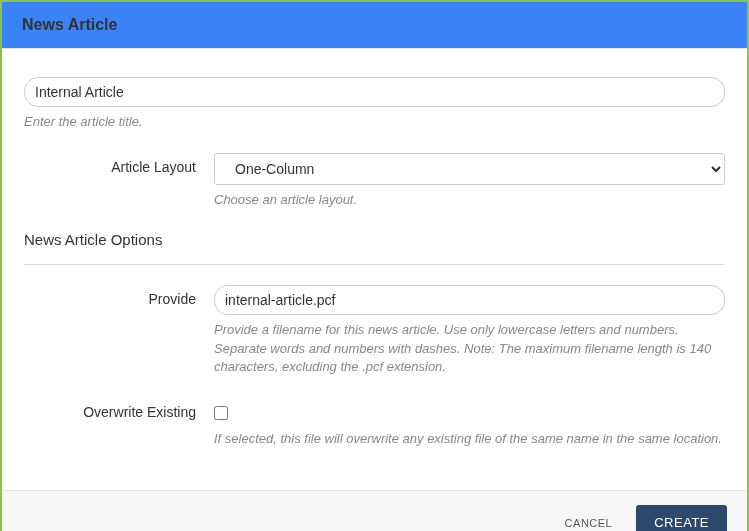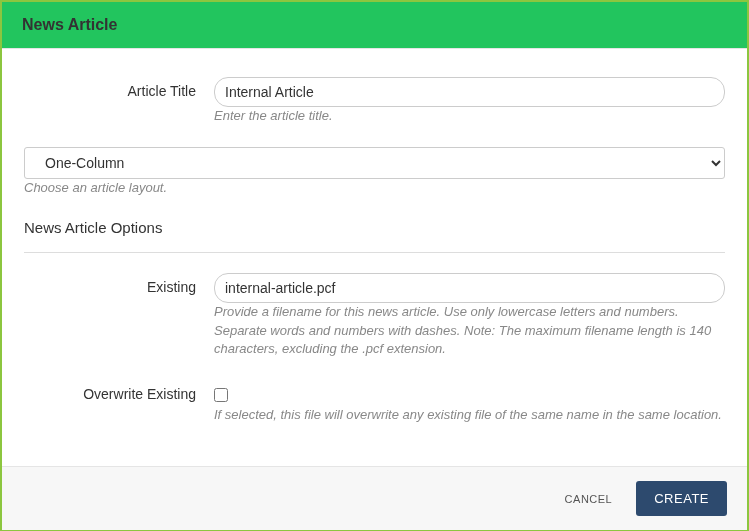--- a/index.html
+++ b/index.html
@@ -9,21 +9,21 @@
       padding: 0;
     }
     .modal {
       width: 749px;
       border: 2px solid #8cc63f;
       background: #fff;
       display: flex;
       flex-direction: column;
     }
     .modal-header {
-      background: #22c55e;
+      background: #3b82f6;
       padding: 14px 20px;
       border-bottom: 1px solid #e5e5e5;
     }
     .modal-title {
       font-size: 16px;
       font-weight: 600;
       color: #333;
     }
     .modal-body {
       padding: 28px 22px 20px 22px;
@@ -64,20 +64,21 @@
       border-radius: 3px;
       color: #333;
       background: #fff;
       font-family: inherit;
       appearance: auto;
     }
     .help-text {
       font-size: 13px;
       color: #888;
       font-style: italic;
+      margin-top: 6px;
       line-height: 1.4;
     }
     .section-heading {
       font-size: 15px;
       color: #333;
       font-weight: 400;
       border-bottom: 1px solid #ddd;
       padding-bottom: 16px;
       margin-bottom: 20px;
       margin-left: 0;
@@ -123,40 +124,40 @@
 
 <div class="modal">
 
   <div class="modal-header">
     <div class="modal-title">News Article</div>
   </div>
 
   <div class="modal-body">
 
     <div class="form-row">
-      <div class="form-label">Article Title</div>
       <div class="form-control-wrap">
         <input type="text" class="form-control" value="Internal Article" style="">
         <div class="help-text">Enter the article title.</div>
       </div>
     </div>
 
     <div class="form-row">
+      <div class="form-label">Article Layout</div>
       <div class="form-control-wrap">
         <select class="form-select">
           <option>One-Column</option>
         </select>
         <div class="help-text">Choose an article layout.</div>
       </div>
     </div>
 
     <div class="section-heading">News Article Options</div>
 
     <div class="form-row">
-      <div class="form-label">Existing</div>
+      <div class="form-label">Provide</div>
       <div class="form-control-wrap">
         <input type="text" class="form-control" value="internal-article.pcf" style="">
         <div class="help-text">Provide a filename for this news article. Use only lowercase letters and numbers. Separate words and numbers with dashes. Note: The maximum filename length is 140 characters, excluding the .pcf extension.</div>
       </div>
     </div>
 
     <div class="form-row">
       <div class="form-label">Overwrite Existing</div>
       <div class="form-control-wrap">
         <input type="checkbox" class="checkbox-input" style="">

